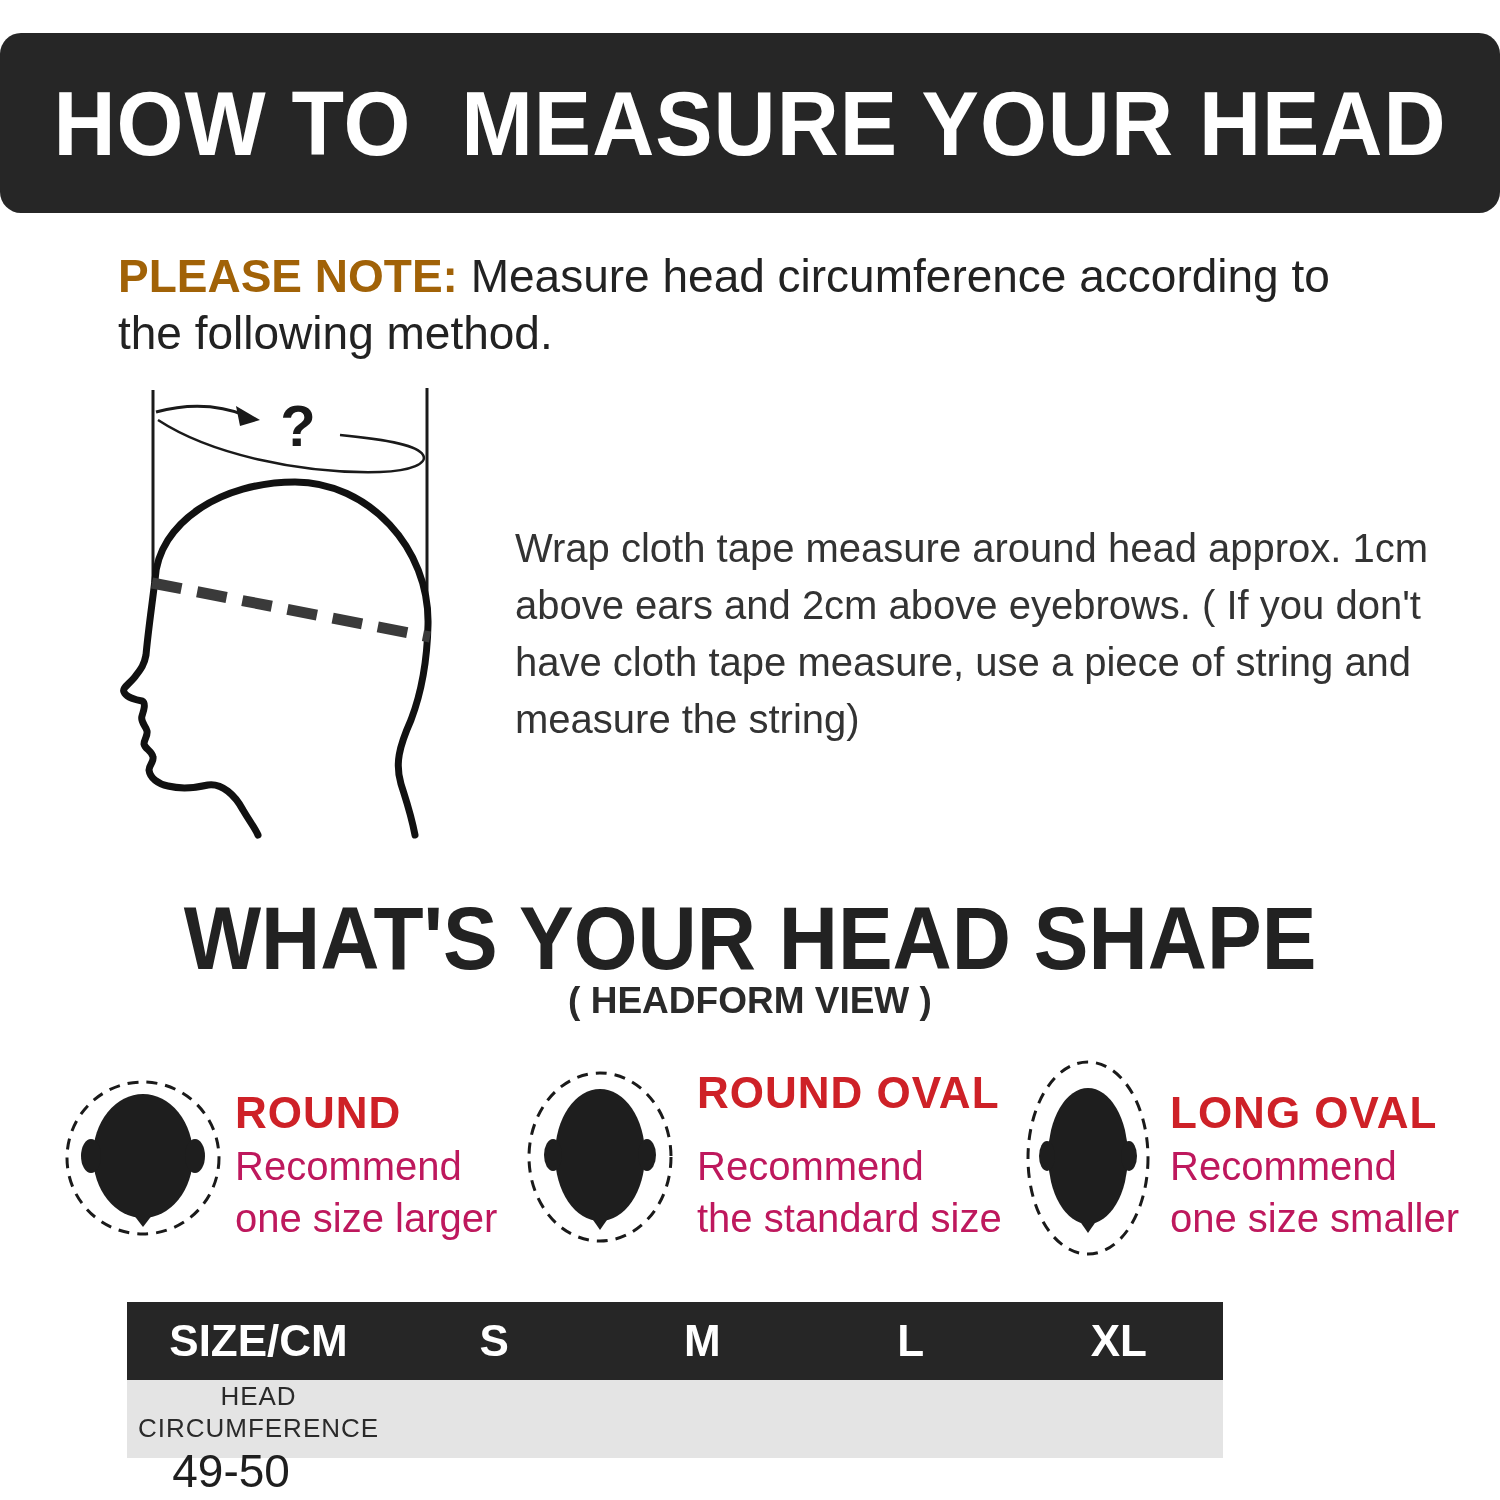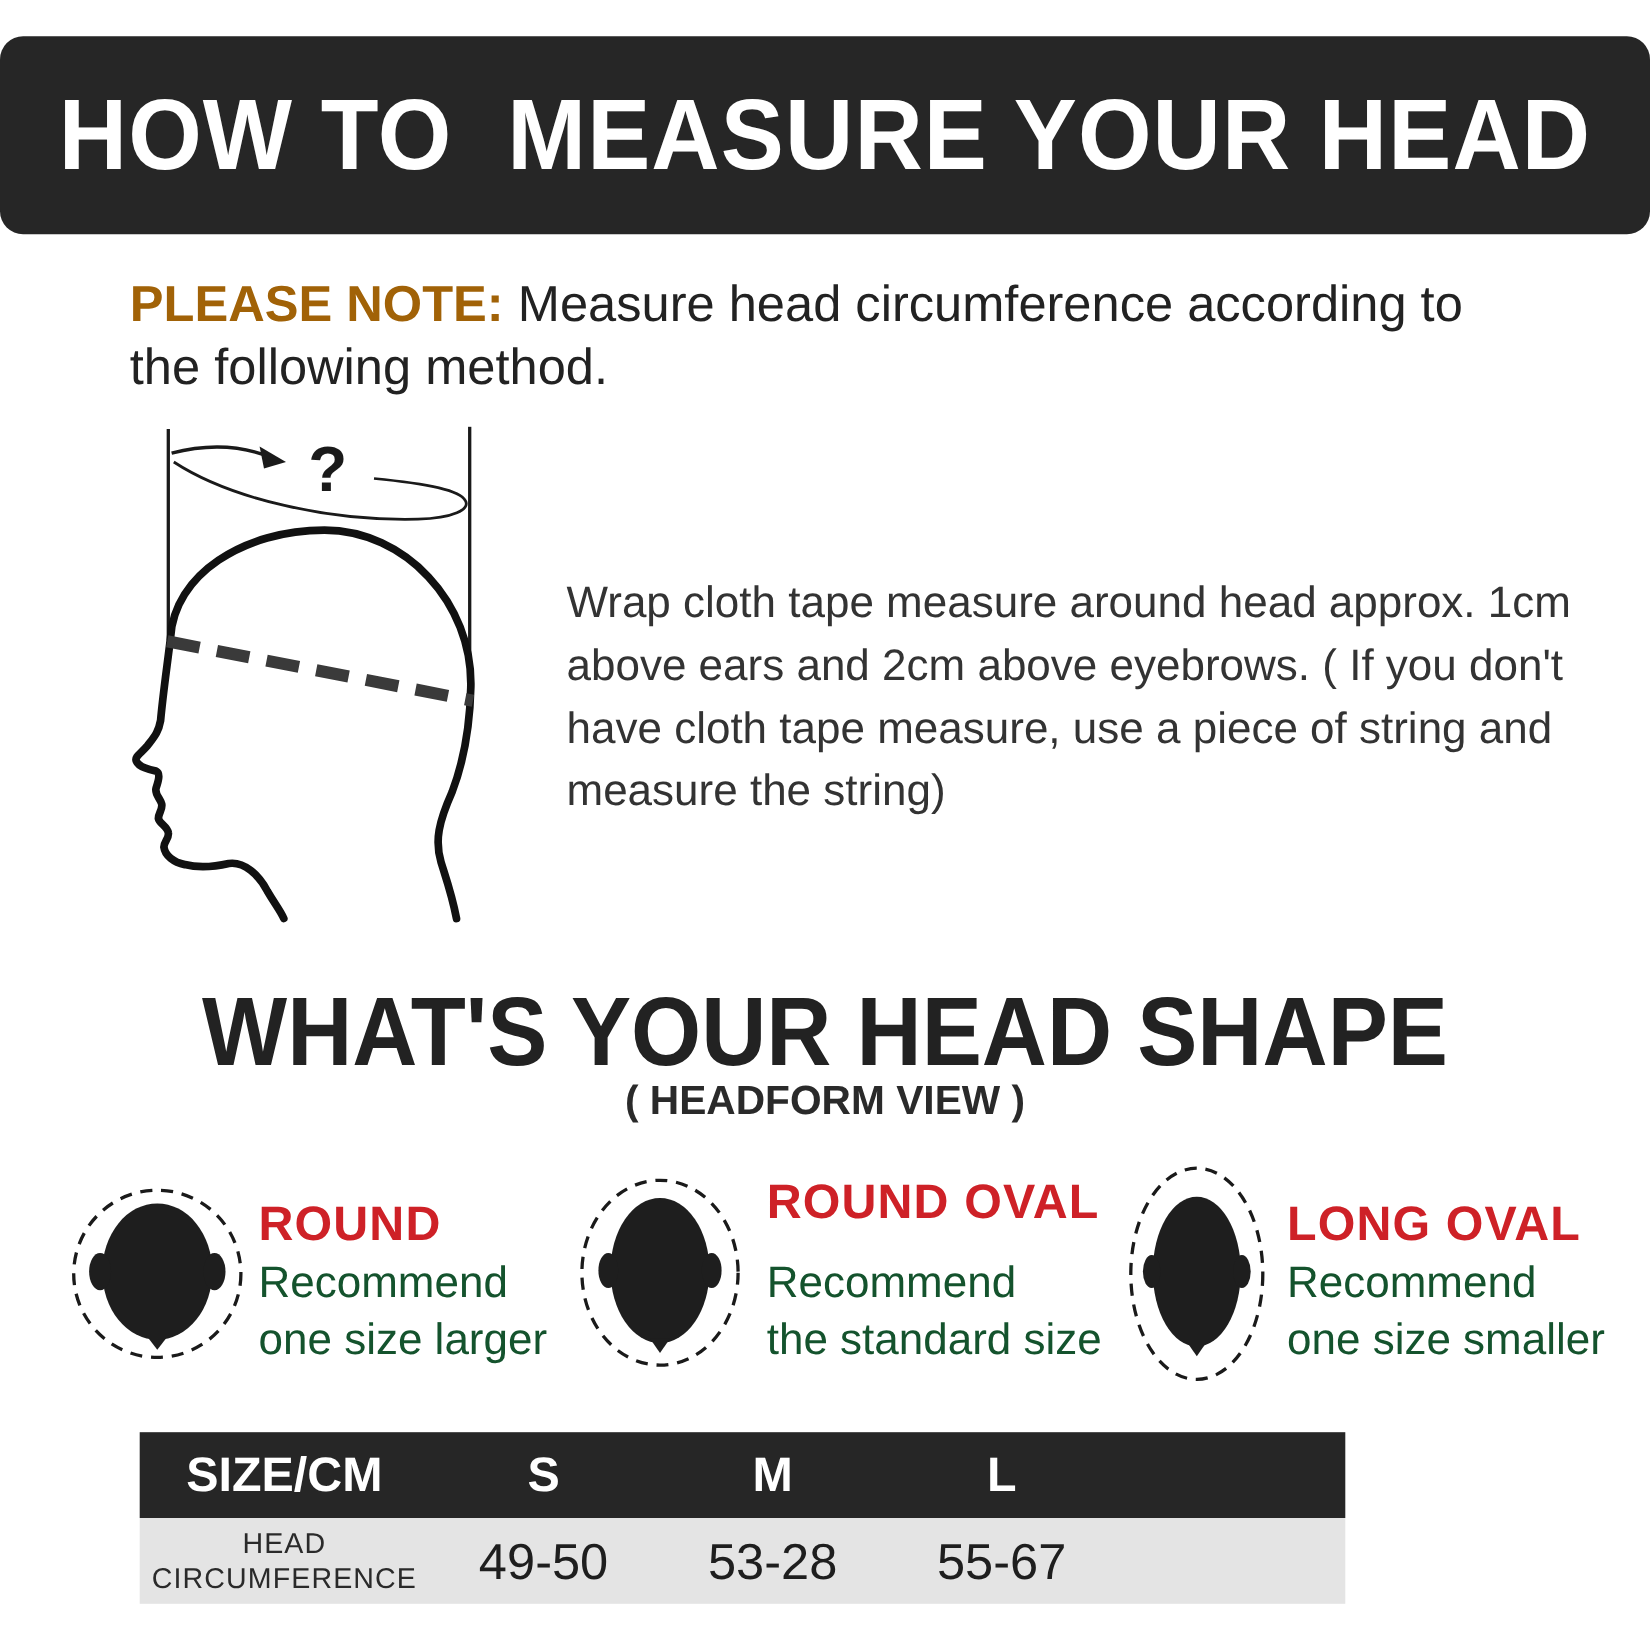--- a/index.html
+++ b/index.html
@@ -22,30 +22,30 @@
   .measure-text div{white-space:nowrap;}
 
   
   .shape-title{left:0;top:892px;width:1500px;text-align:center;font-size:82px;
                font-weight:bold;color:#222;letter-spacing:0px;transform:scaleY(1.08);}
   .shape-subtitle{left:0;top:980px;width:1500px;text-align:center;font-size:37px;
                   font-weight:600;color:#2a2a2a;white-space:pre;}
 
   
   .shape-name{font-size:44px;font-weight:bold;color:#ce2127;letter-spacing:1px;white-space:nowrap;}
-  .shape-desc{font-size:40px;line-height:52px;color:#14532d;}
+  .shape-desc{font-size:40px;line-height:52px;color:#be185d;}
   .shape-desc div{white-space:nowrap;}
 
   
   .size-table{left:127px;top:1302px;width:1096px;}
   .trow{display:flex;width:100%;}
   .trow .cell{display:flex;align-items:center;justify-content:center;text-align:center;}
   .trow .c0{width:24%;} .trow .c1,.trow .c2,.trow .c3,.trow .c4{width:19%;}
   .thead{height:78px;background:#262626;color:#ffffff;font-weight:bold;font-size:44px;}
-  .tbody{height:78px;background:#e4e4e4;color:#1e1e1e;font-size:46px;}
+  .tbody{height:78px;background:#e4e4e4;color:#1e1e1e;font-size:46px;flex-direction:column;}
   .row-label{font-size:26px;font-weight:500;line-height:32px;color:#2a2a2a;letter-spacing:1px;}
 
   svg{display:block;}
 </style>
 </head>
 <body>
 
 <div class="abs header-bar">
   <div class="header-title">HOW TO  MEASURE YOUR HEAD</div>
 </div>
@@ -137,20 +137,21 @@
   <div>Recommend</div>
   <div>one size smaller</div>
 </div>
 
 <div class="abs size-table">
   <div class="trow thead">
     <div class="cell c0">SIZE/CM</div>
     <div class="cell c1">S</div>
     <div class="cell c2">M</div>
     <div class="cell c3">L</div>
+    <div class="cell c4">XL</div>
   </div>
   <div class="trow tbody">
     <div class="cell c0 row-label">
       <div>
         <div>HEAD</div>
         <div>CIRCUMFERENCE</div>
       </div>
     </div>
     <div class="cell c1">49-50</div>
     <div class="cell c3">53-28</div>

